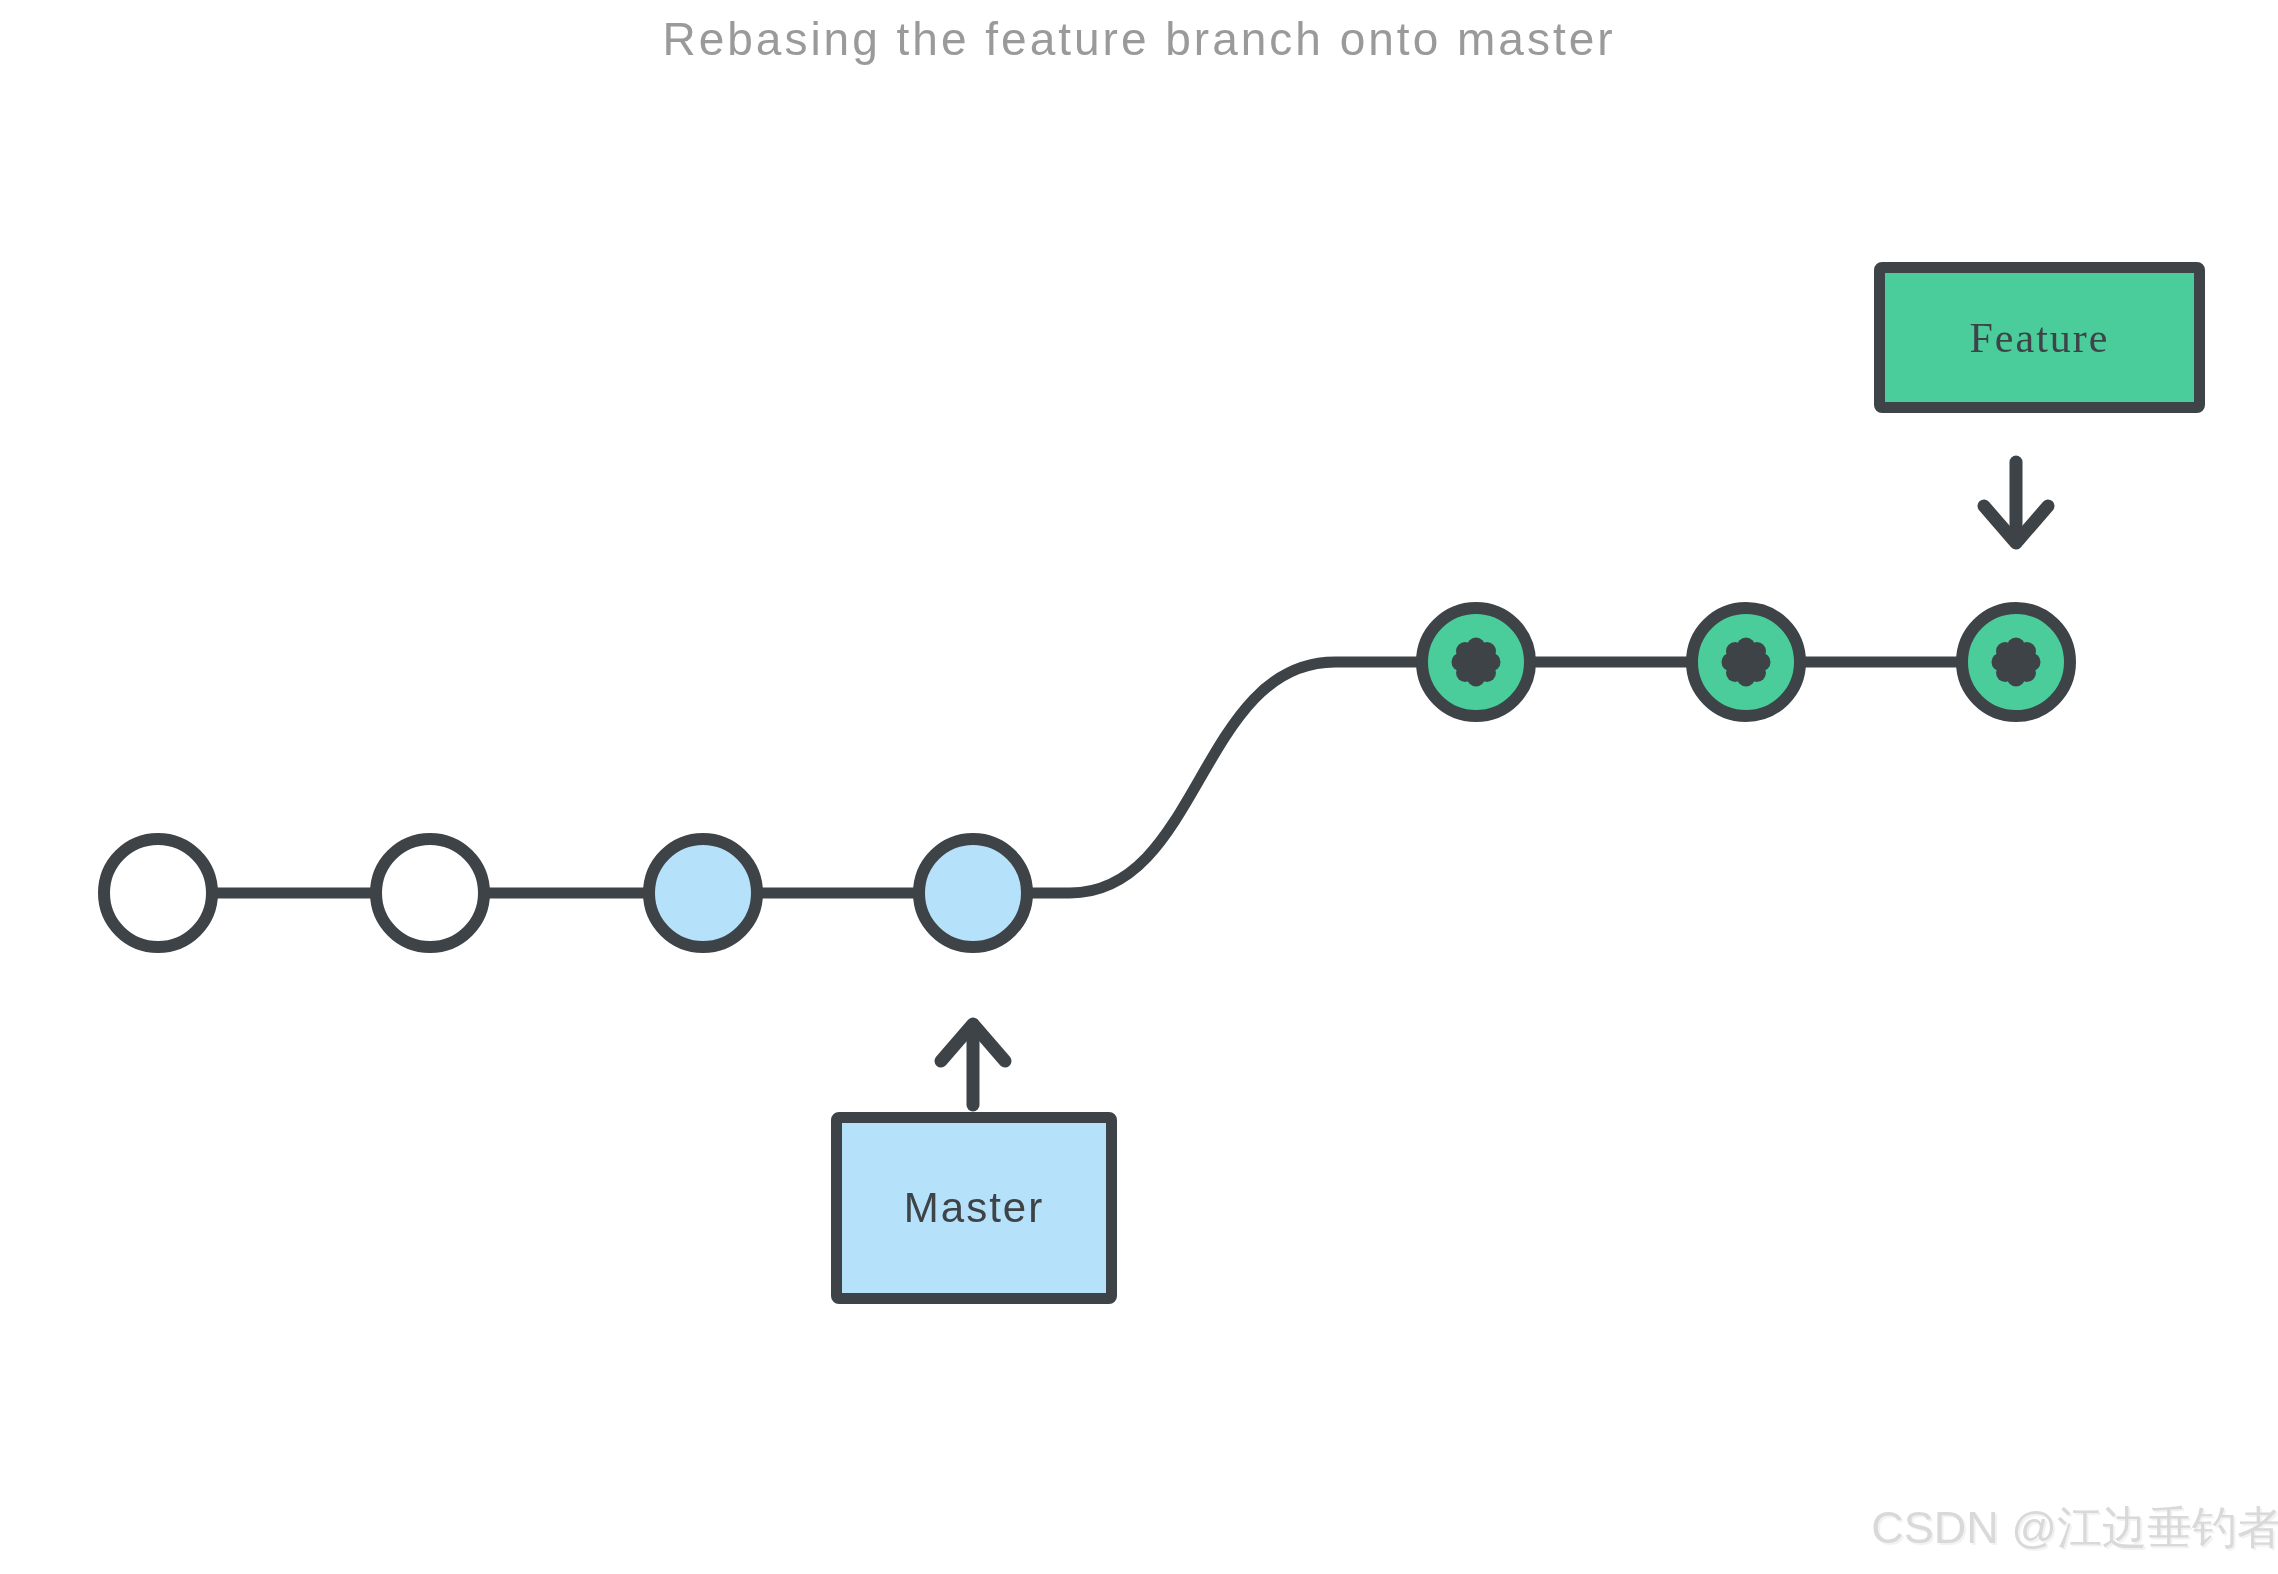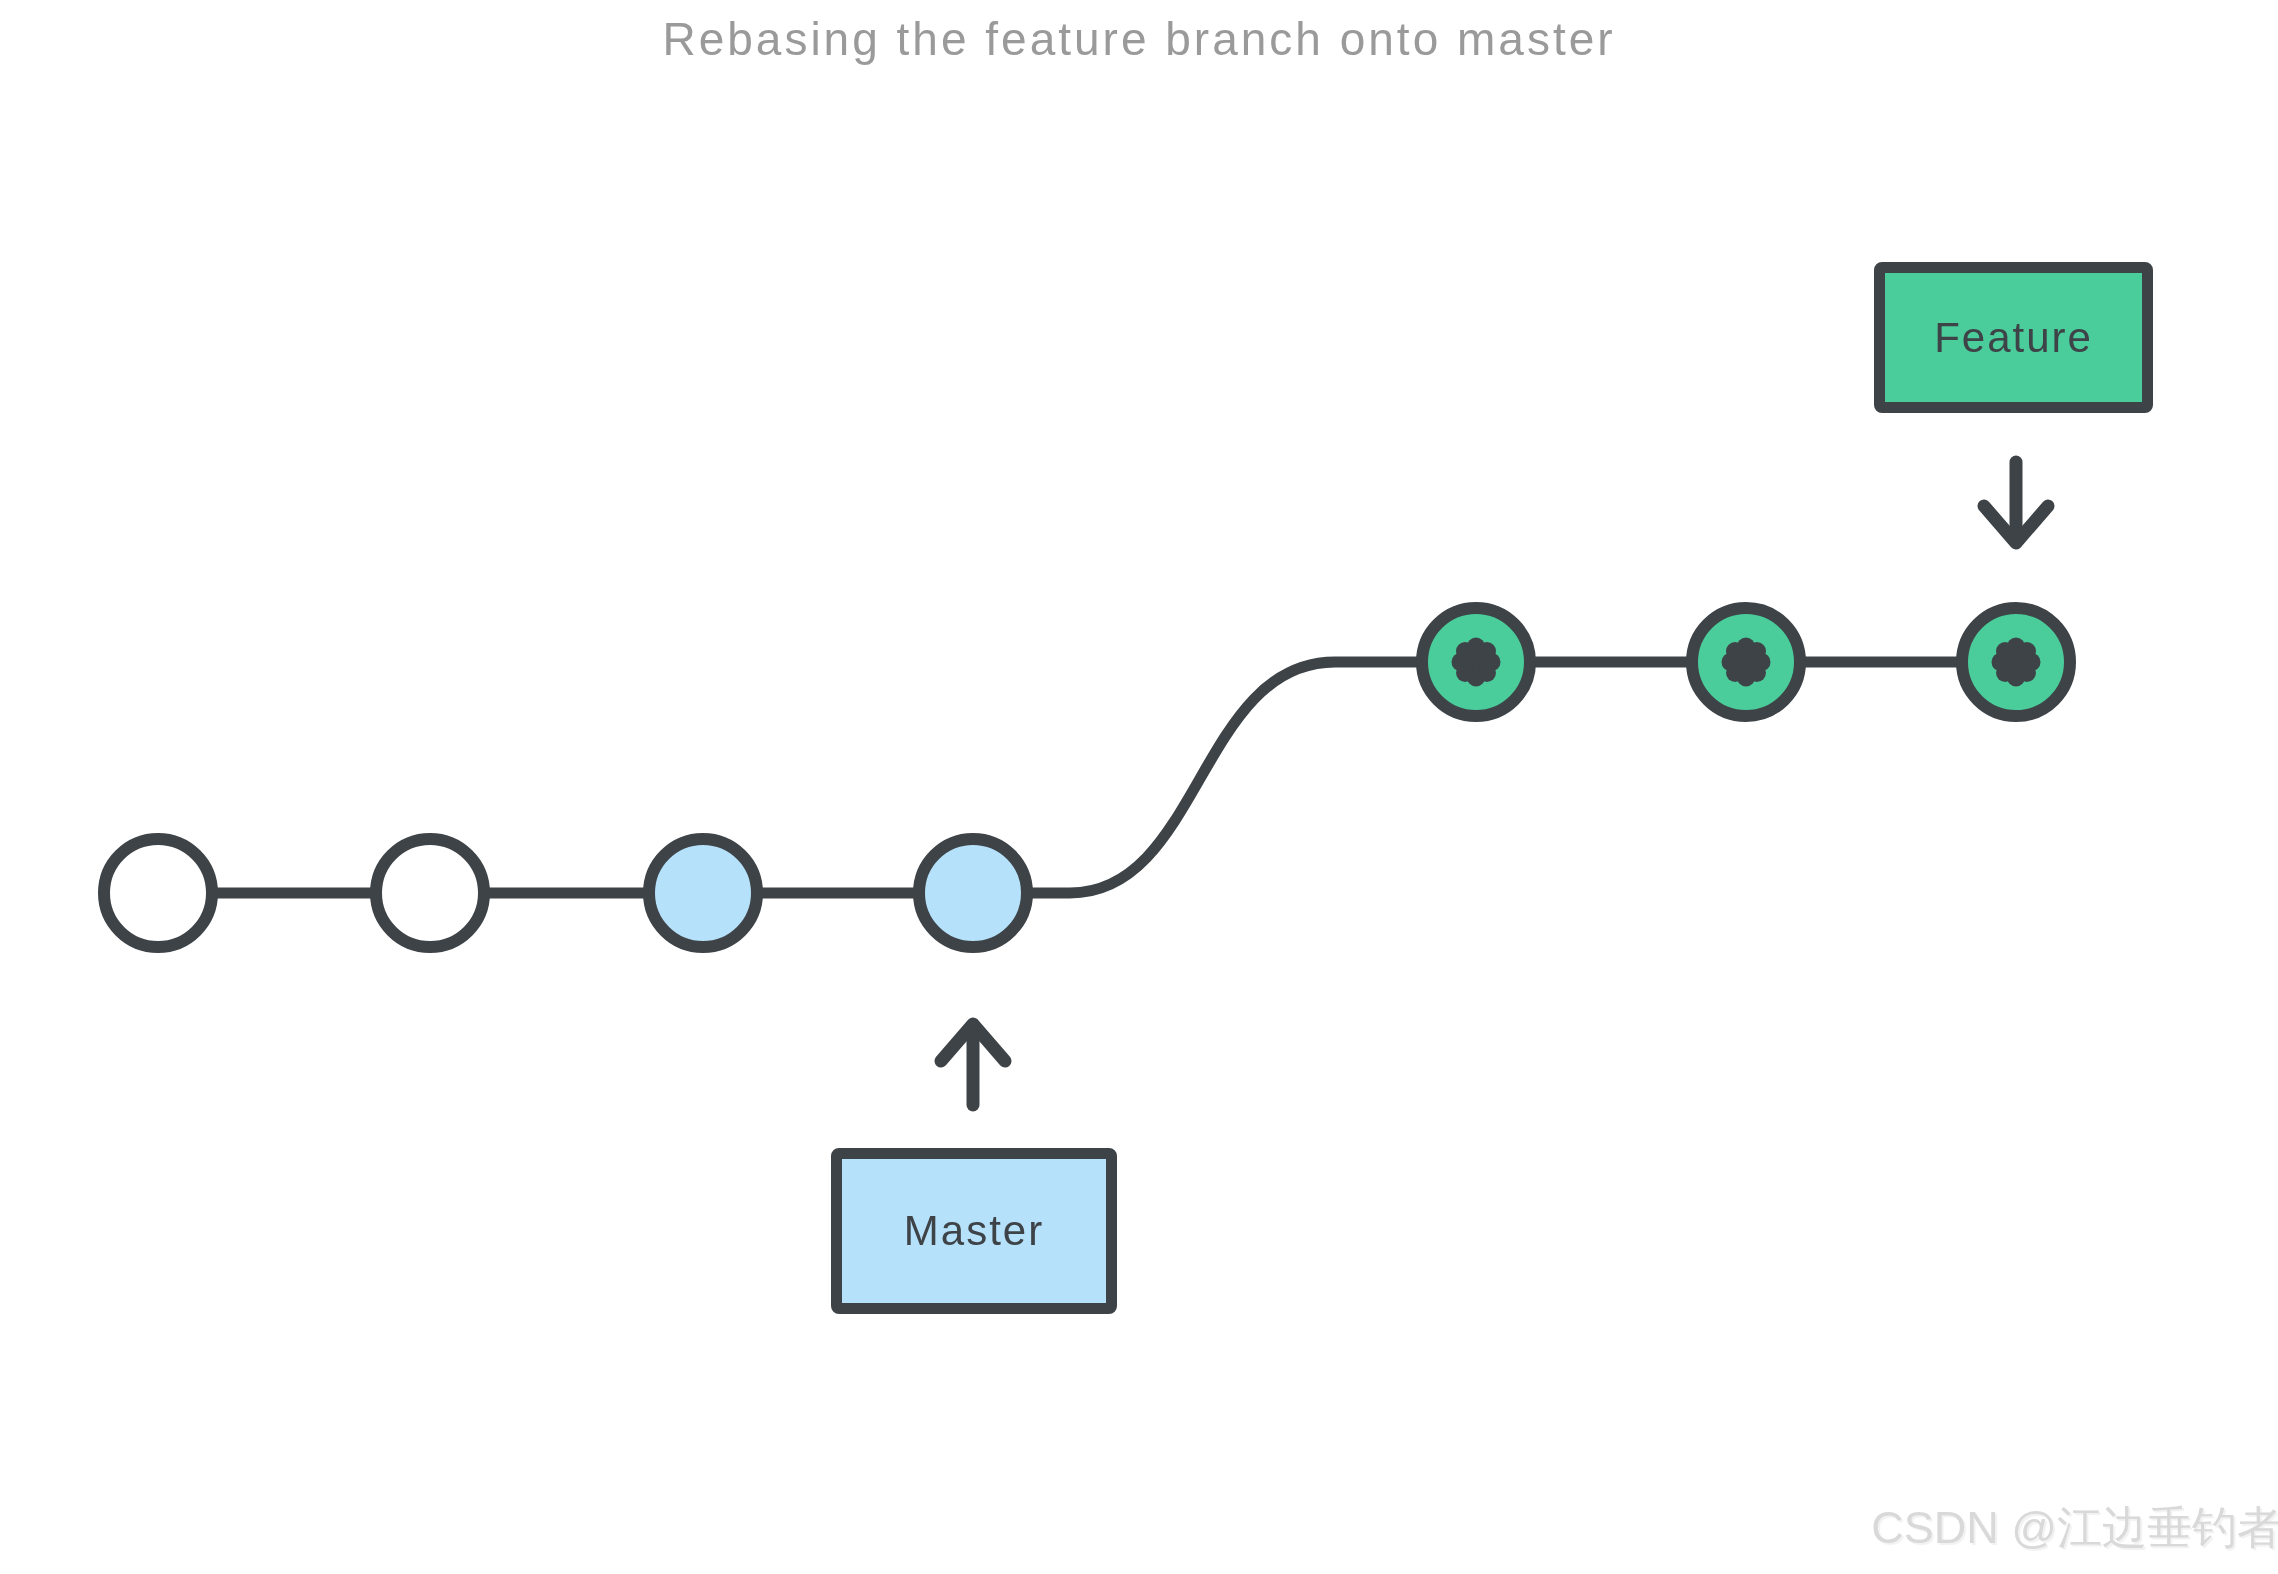--- a/index.html
+++ b/index.html
@@ -48,22 +48,22 @@
     border: 11px solid var(--dark);
     border-radius: 8px;
     display: flex;
     align-items: center;
     justify-content: center;
     font-size: 42px;
     font-weight: 500;
     letter-spacing: 2px;
     color: var(--dark);
   }
-  .label-box.feature { left: 1874px; top: 262px; width: 279px; height: 151px; background: var(--green); }
-  .label-box.master  { left: 831px;  top: 1148px; width: 286px; height: 166px; background: var(--blue); }
+  .label-box.feature { left: 1874px; top: 262px; width: 331px; height: 151px; background: var(--green); font-family: Liberation Serif, serif; }
+  .label-box.master  { left: 831px;  top: 1112px; width: 286px; height: 192px; background: var(--blue); }
   .legend {
     position: absolute;
     left: 879px; top: 1474px;
     display: flex;
     align-items: center;
     gap: 44px;
   }
   .legend-label {
     font-size: 46px;
     font-weight: 500;

